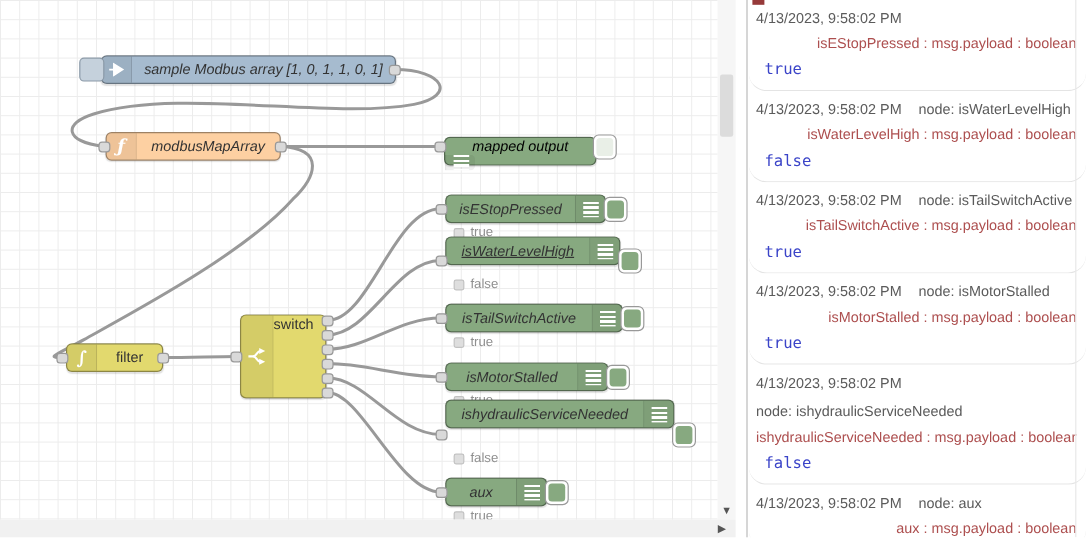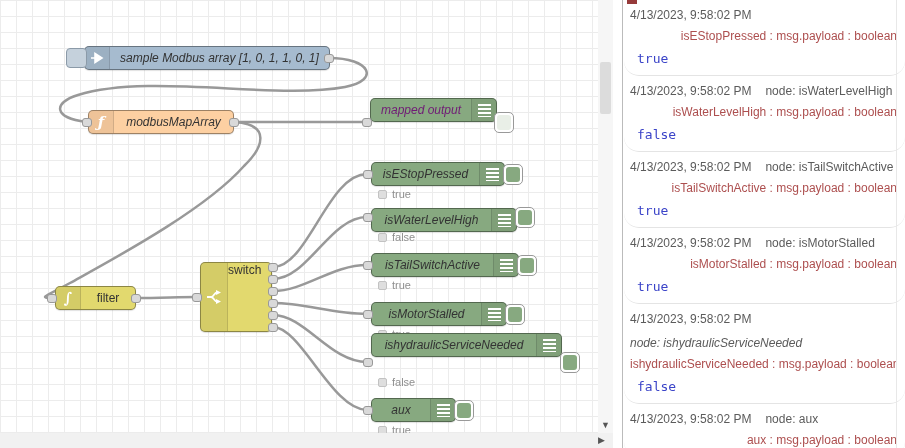--- a/index.html
+++ b/index.html
@@ -71,21 +71,21 @@
   #hscroll .arrow { position: absolute; right: 8px; top: 2px; color: #555; font-size: 9px; }
 
   
   #divider { position: absolute; left: 622px; top: 0; width: 1px; height: 448px; background: #bbb; }
   #sidebar { position: absolute; left: 624px; top: 0; width: 281px; height: 448px; background: #fff; overflow: hidden; }
   #sidebar .clip-fragment { position: absolute; left: 3px; top: 0; width: 10px; height: 4px; background: #963a3a; }
   #sidebar .edge-line { position: absolute; left: 272px; top: 0; width: 1px; height: 448px; background: #e8e8e8; }
   .dbg-msg { padding: 8px 8px 9px 6px; border-bottom: 1px solid #e4e4e4; border-radius: 15px; }
   .dbg-meta { font-size: 12px; color: #5b5b5b; display: flex; gap: 14px; white-space: nowrap; }
   .dbg-msg.wrapmeta .dbg-meta { display: block; }
-  .dbg-msg.wrapmeta .dbg-meta .nodelabel { display: block; margin-top: 10px; font-style: italic; }
+  .dbg-msg.wrapmeta .dbg-meta .nodelabel { display: block; margin-top: 10px; }
   .dbg-prop { margin-top: 7px; font-size: 12px; color: #ad4f4f; white-space: nowrap; overflow: hidden; text-align: right; }
   .dbg-val { margin-top: 8px; padding-left: 7px; font-family: "DejaVu Sans Mono", monospace; font-size: 13px; color: #3b44c8; }
 </style>
 </head>
 <body>
 
 <div id="app">
 
   <div id="canvas">
 
@@ -121,21 +121,21 @@
         <span class="glyph-f">ƒ</span>
       </div>
       <div class="label">modbusMapArray</div>
     </div>
     <div class="port" style="left:229px; top:118px;"></div>
 
     <div class="dbg-toggle off" style="left:494px; top:112px;">
         <div class="inner"></div>
       </div>
     <div class="port" style="left:362px; top:118px;"></div>
-    <div class="node" style="left:370px; top:98px; width:127px; background:#87a980; color:#701a75;">
+    <div class="node" style="left:370px; top:114px; width:127px; background:#87a980; color:#000000;flex-direction:column;">
       <div class="label">mapped output</div>
       <div class="iconband right">
           <div class="list-icon"></div>
         </div>
     </div>
 
     <div class="port" style="left:47px; top:294px;"></div>
     <div class="node" style="left:55px; top:286px; width:81px; background:#e2d96e;">
       <div class="iconband left">
         <span class="glyph-int">∫</span>
@@ -177,21 +177,21 @@
     </div>
     <div class="status" style="left:378px; top:188px;">
       <span class="dot"></span>
       <span>true</span>
     </div>
 
     <div class="dbg-toggle" style="left:515px; top:207px;">
         <div class="inner"></div>
       </div>
     <div class="port" style="left:363px; top:213px;"></div>
-    <div class="node" style="left:371px; top:208px; width:146px; background:#87a980;">
+    <div class="node" style="left:371px; top:197px; width:146px; background:#87a980;text-decoration:underline;">
       <div class="label">isWaterLevelHigh</div>
       <div class="iconband right">
           <div class="list-icon"></div>
         </div>
     </div>
     <div class="status" style="left:378px; top:231px;">
       <span class="dot"></span>
       <span>false</span>
     </div>
 

